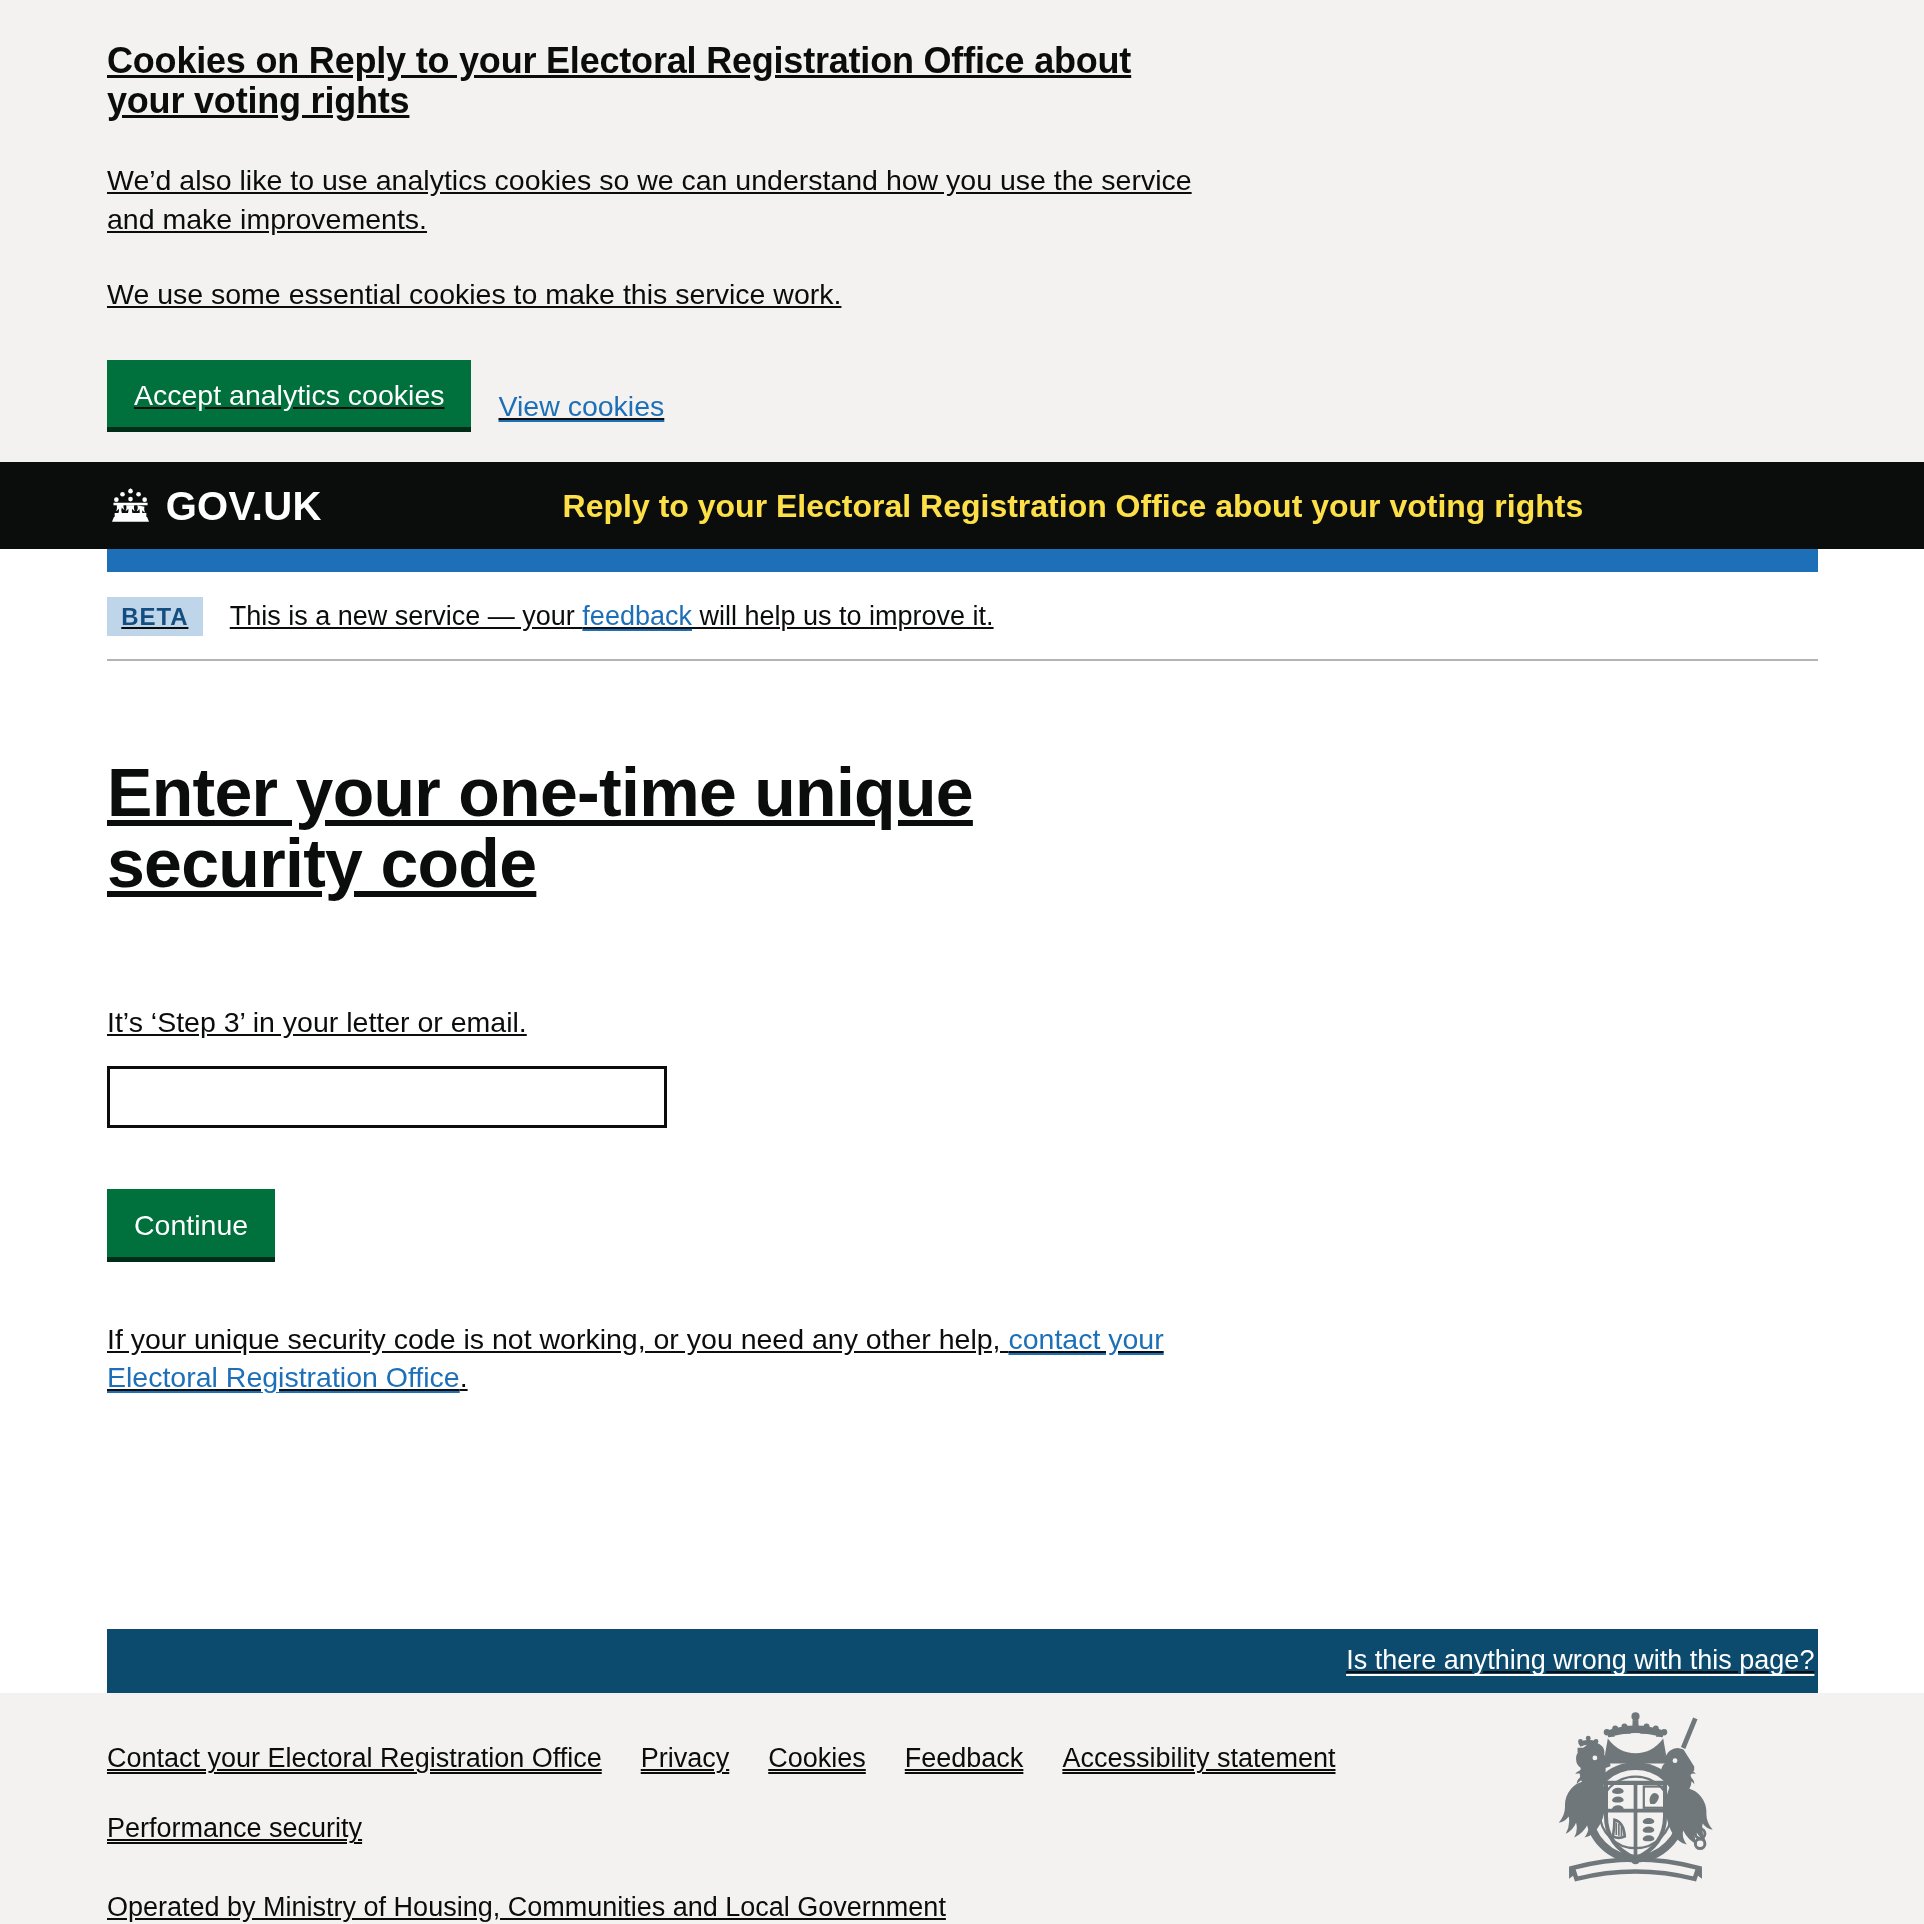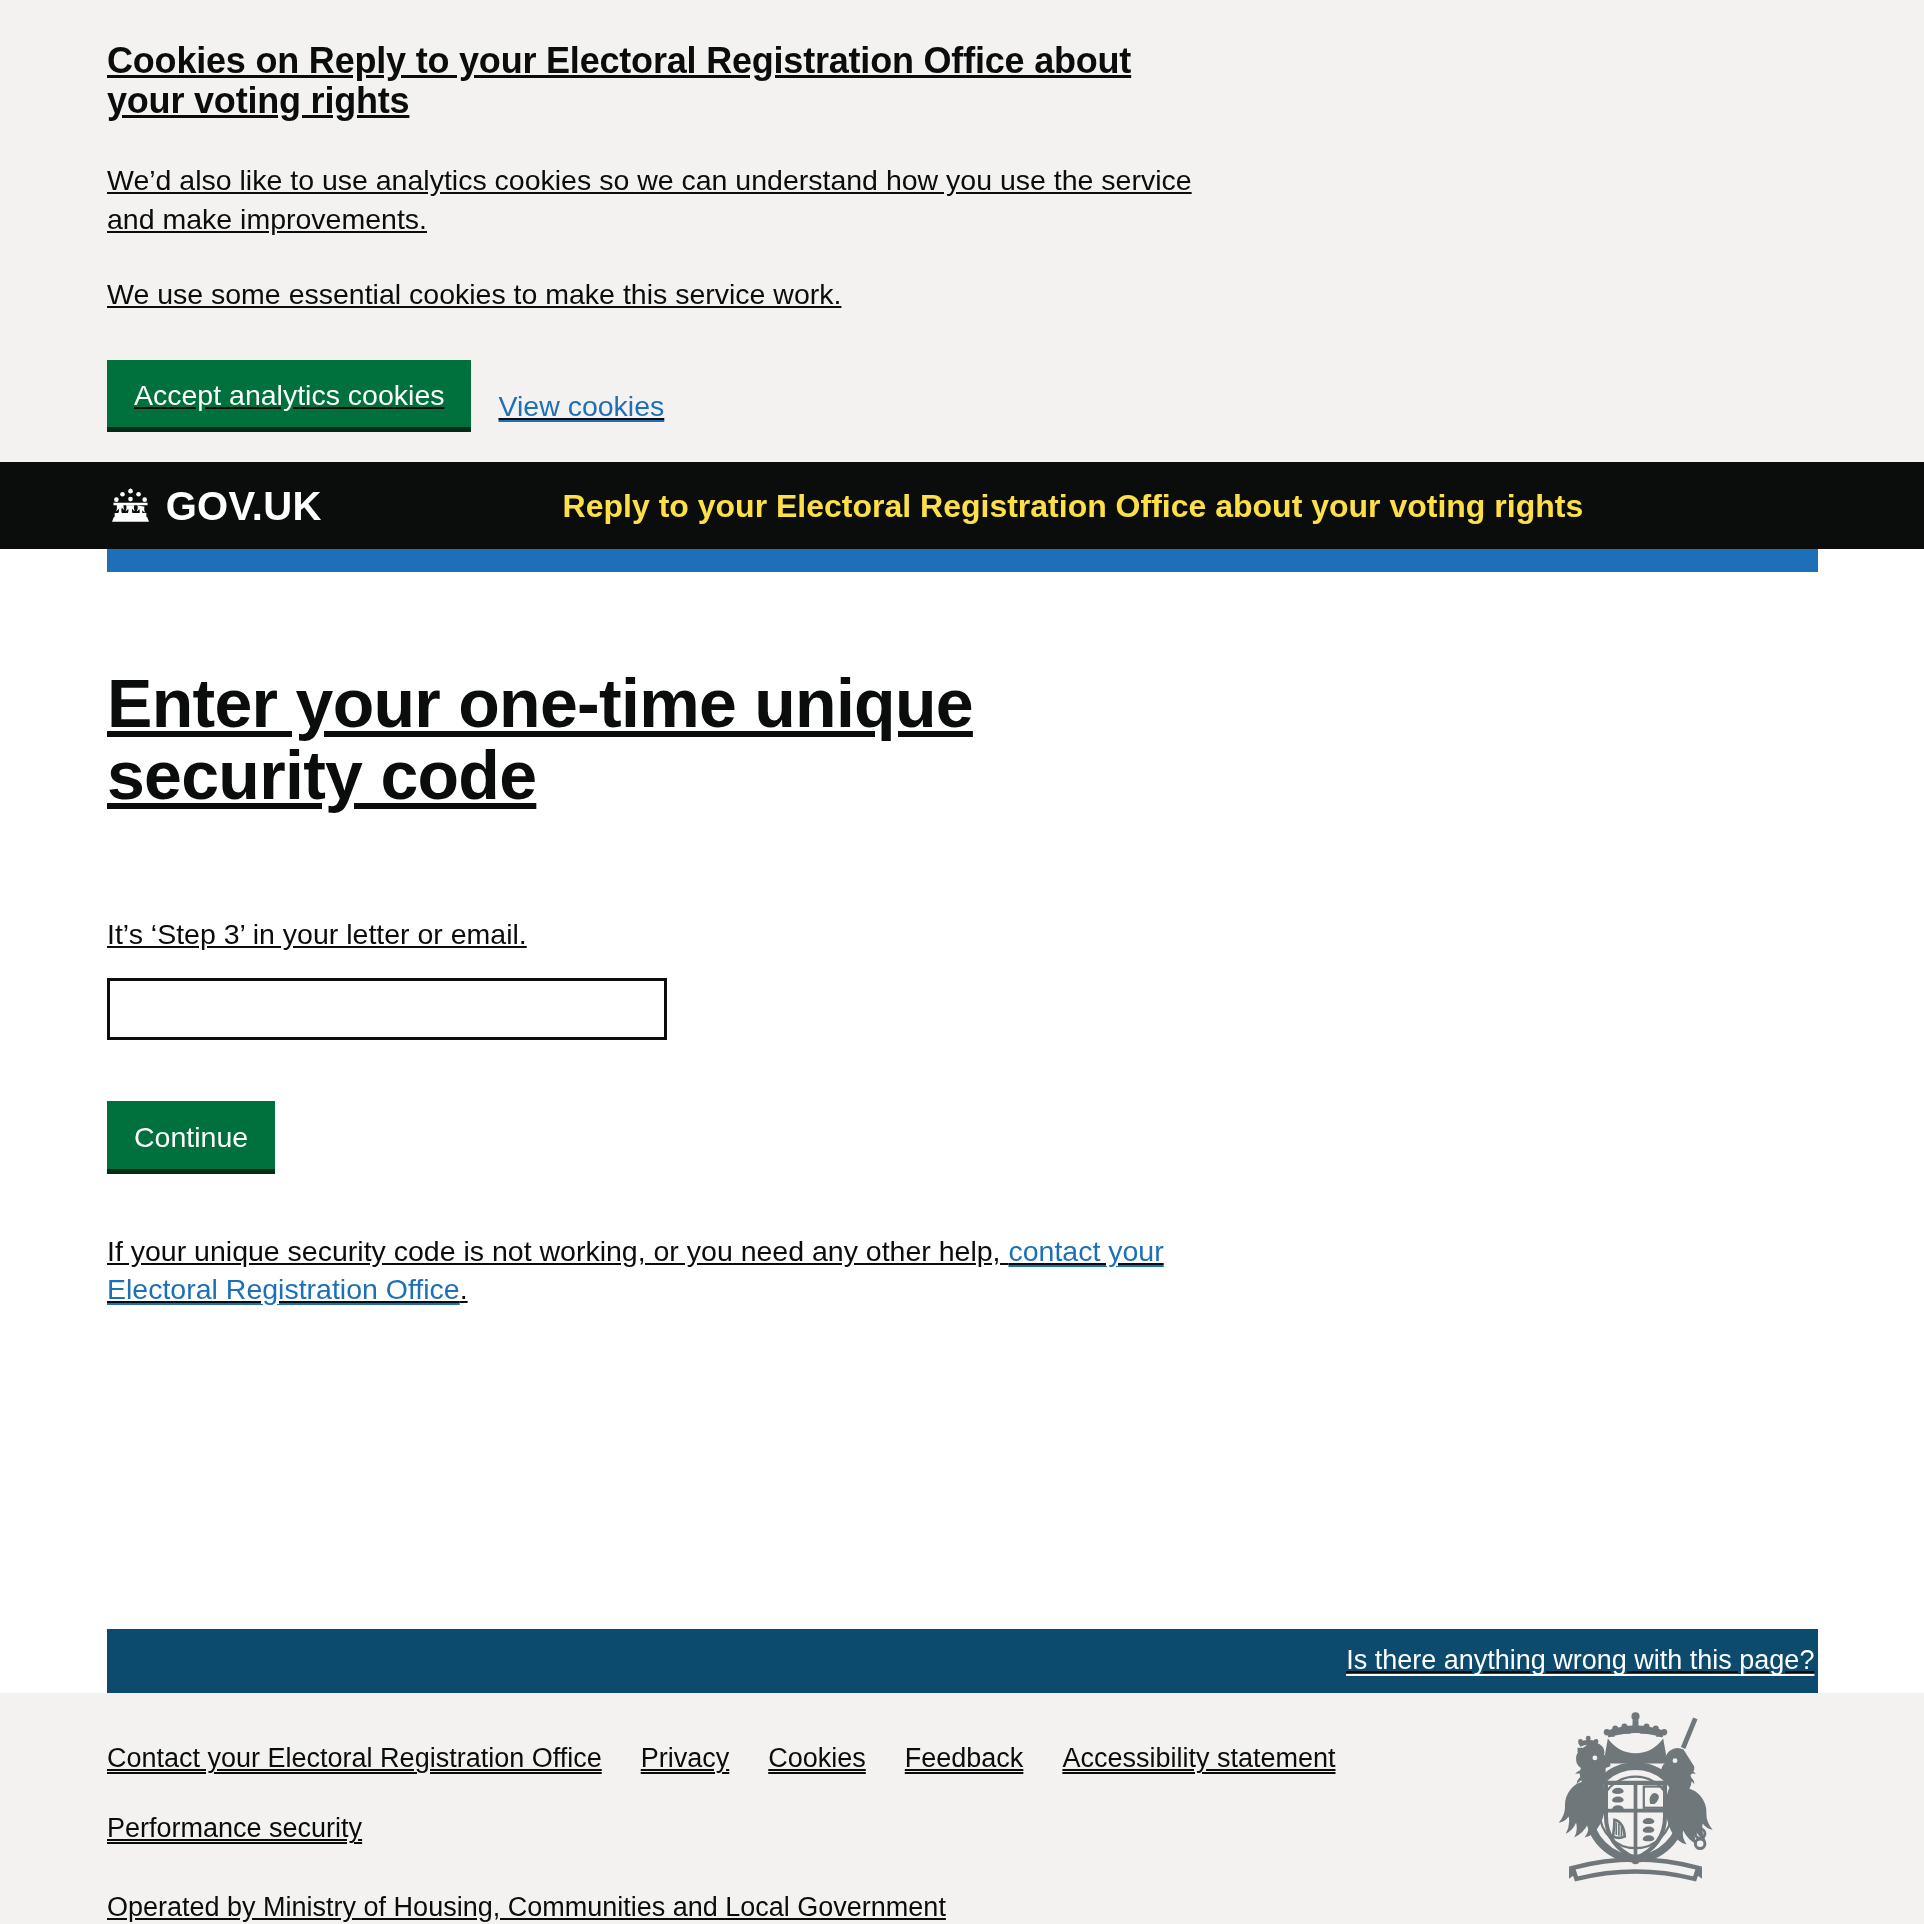--- a/index.html
+++ b/index.html
@@ -285,20 +285,24 @@
           <path d="M4.0 24.6 h27.2 l1.6 4.0 h-30.4z"></path>
         </svg>
       </span>
       <span class="govuk-wordmark">GOV.UK</span>
     </a>
     <div class="service-name">Reply to your Electoral Registration Office about your voting rights</div>
   </header>
 
   <div class="blue-bar"></div>
 
+  <div class="phase-banner">
+    <strong class="phase-tag">BETA</strong>
+    <span class="phase-text"><span>This is a new service — your </span><a class="link">feedback</a><span> will help us to improve it.</span></span>
+  </div>
 
   <main class="main">
     <h1 class="page-heading">Enter your one-time unique security code</h1>
     <p class="hint-text">It’s ‘Step 3’ in your letter or email.</p>
     <input class="text-input" type="text" placeholder="" style="">
     <button class="govuk-button continue-button">Continue</button>
     <p class="help-text"><span>If your unique security code is not working, or you need any other help, </span><a class="link">contact your Electoral Registration Office</a><span>.</span></p>
   </main>
 
   <div class="feedback-banner">

